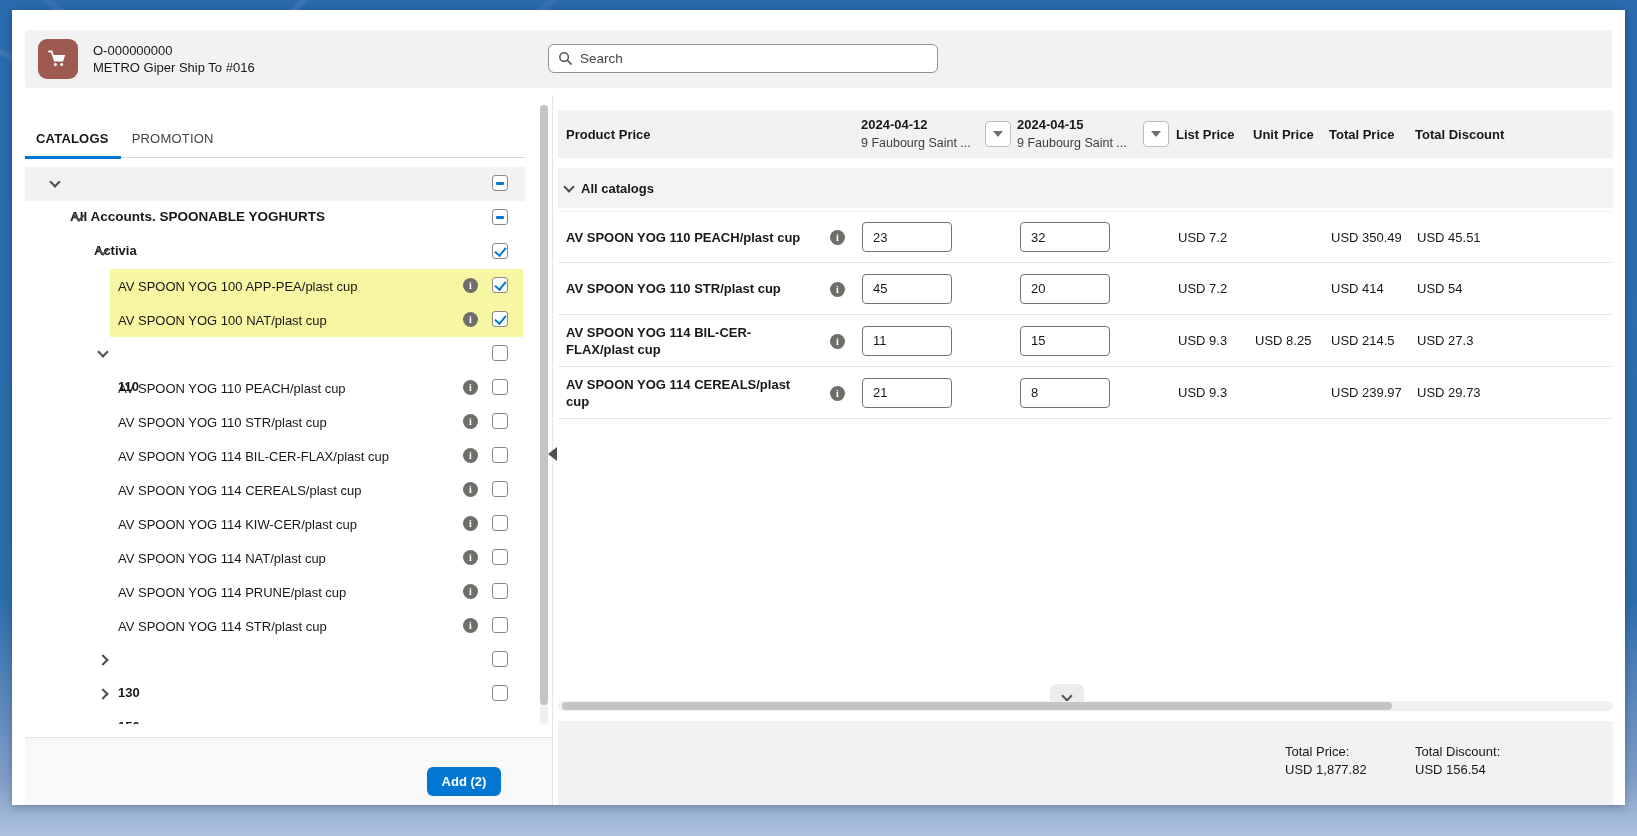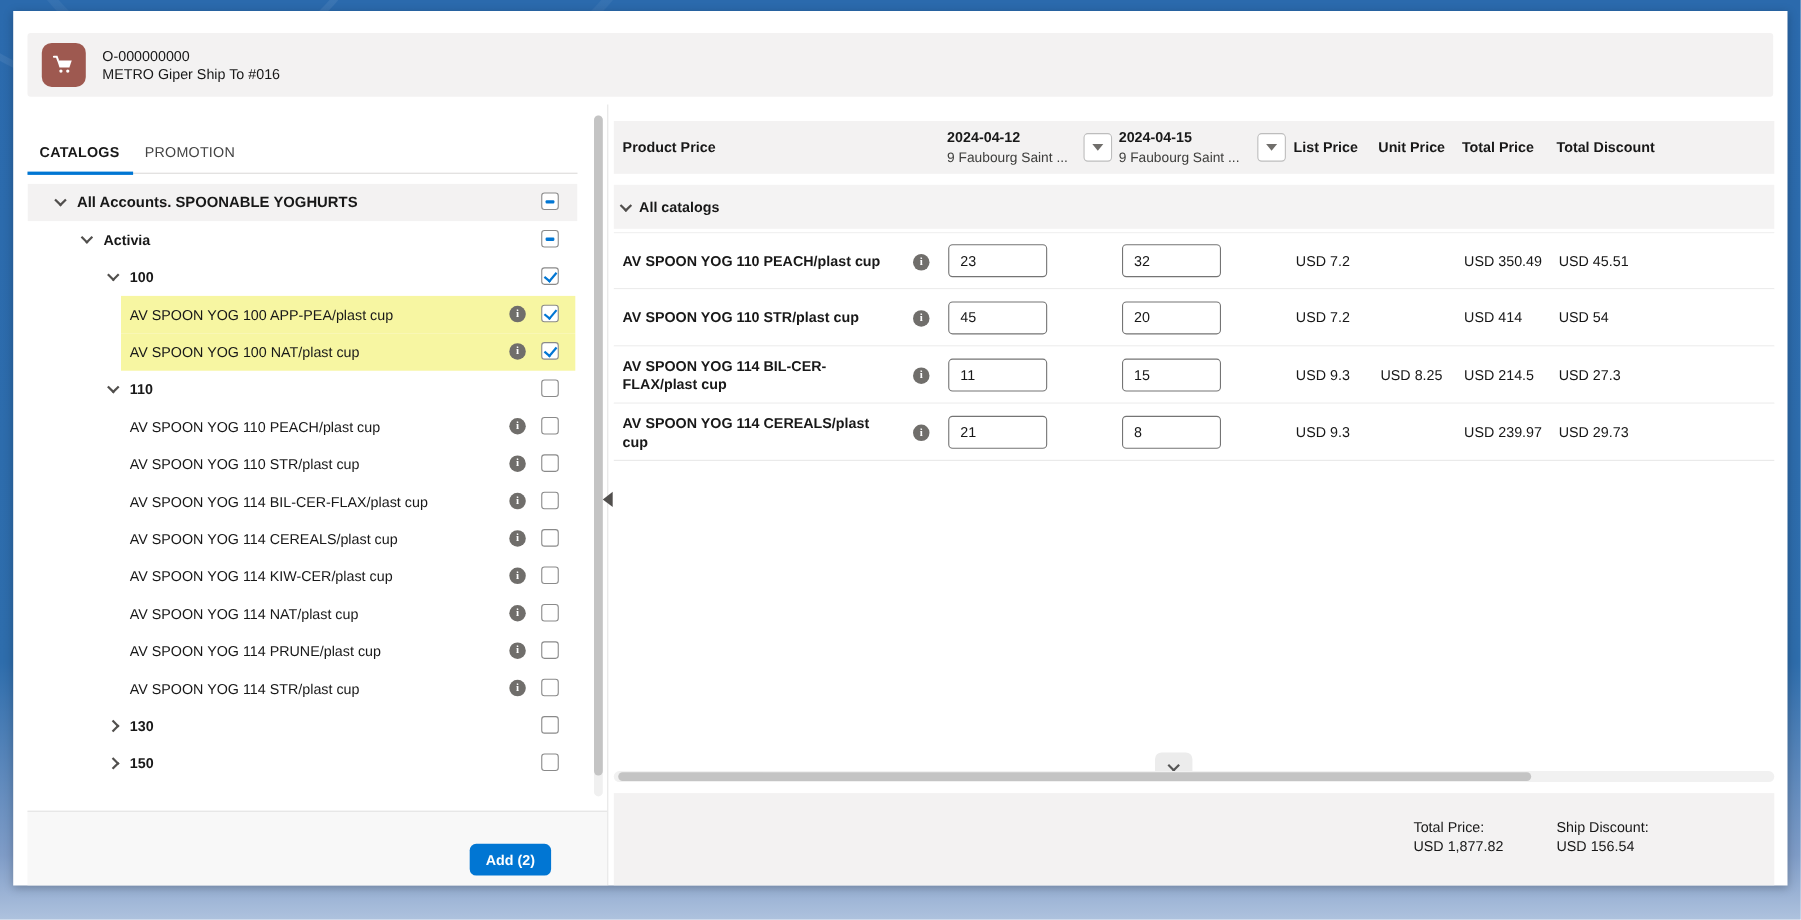--- a/index.html
+++ b/index.html
@@ -38,21 +38,21 @@
   .left-panel{ position:absolute; left:13px; top:95px; width:500px; height:700px; }
   .tabs{ display:flex; height:53px; align-items:flex-end; border-bottom:1px solid #dddbda; }
   .tab{ padding:0 12px 10px 11px; font-size:13px; letter-spacing:.2px; color:#444; cursor:pointer;
         border-bottom:3px solid transparent; margin-bottom:-2px; }
   .tab[data-active="true"]{ color:#181818; font-weight:700; border-bottom-color:#0176d3; }
   .tree{ position:absolute; left:0; top:62px; width:500px; height:557px; overflow:hidden; }
   .tree-row{ position:relative; height:34px; font-size:13px; cursor:pointer; }
   .tree-row[data-level="0"]{ background:#f3f2f2; }
   .tree-row[data-hl="true"]::before{ content:''; position:absolute; left:85px; right:2px; top:0; bottom:0; background:#f7f6a2; }
   .tree-label{ position:absolute; top:50%; transform:translateY(-50%); white-space:nowrap; }
-  .tree-row[data-kind="group"] .tree-label{ font-weight:700; }
+  .tree-row[data-kind="group"] .tree-label{ font-weight:700;margin-top:32px; }
   .tree-row[data-level="0"] .tree-label{ left:45px; font-size:13.5px; }
   .tree-row[data-level="1"] .tree-label{ left:69px; }
   .tree-row[data-level="2"] .tree-label{ left:93px; }
   .tree-row[data-level="3"] .tree-label{ left:93px; }
   .chev{ width:8px; height:8px; border-right:2px solid #514f4d; border-bottom:2px solid #514f4d; display:inline-block; }
   .tree-row .chev{ position:absolute; top:50%; }
   .tree-row .chev[data-dir="down"]{ transform:rotate(45deg); margin-top:-6px; }
   .tree-row .chev[data-dir="right"]{ transform:rotate(-45deg); margin-top:-4px; }
   .tree-row[data-level="0"] .chev{ left:26px; }
   .tree-row[data-level="1"] .chev{ left:50px; }
@@ -121,20 +121,27 @@
         <path d="M3 4.5h2.6l1.1 3.2" stroke="#fff" stroke-width="1.8" fill="none" stroke-linecap="round"></path>
         <path d="M6 8h13.2l-2.1 6.4H8.1z" fill="#fff"></path>
         <circle cx="9.4" cy="17.6" r="1.5" fill="#fff"></circle>
         <circle cx="15.6" cy="17.6" r="1.5" fill="#fff"></circle>
       </svg>
     </div>
     <div class="order-info">
       <div>O-000000000</div>
       <div>METRO Giper Ship To #016</div>
     </div>
+    <div class="search">
+      <svg width="15" height="15" viewBox="0 0 16 16">
+        <circle cx="6.5" cy="6.5" r="4.6" fill="none" stroke="#555" stroke-width="1.6"></circle>
+        <line x1="10.2" y1="10.2" x2="14" y2="14" stroke="#555" stroke-width="1.6" stroke-linecap="round"></line>
+      </svg>
+      <input placeholder="Search" style="">
+    </div>
   </div>
 
   <div class="left-panel">
     <div class="tabs">
 
         <div class="tab" data-active="true">CATALOGS</div>
 
         <div class="tab" data-active="false">PROMOTION</div>
 
     </div>
@@ -343,18 +350,18 @@
     <div class="hscroll">
       <div class="hthumb"></div>
     </div>
 
     <div class="right-footer">
       <div class="total-block tb-price">
         <div>Total Price:</div>
         <div>USD 1,877.82</div>
       </div>
       <div class="total-block tb-disc">
-        <div>Ship Discount:</div>
+        <div>Total Discount:</div>
         <div>USD 156.54</div>
       </div>
     </div>
   </div>
 </div>
 
 </body></html>

